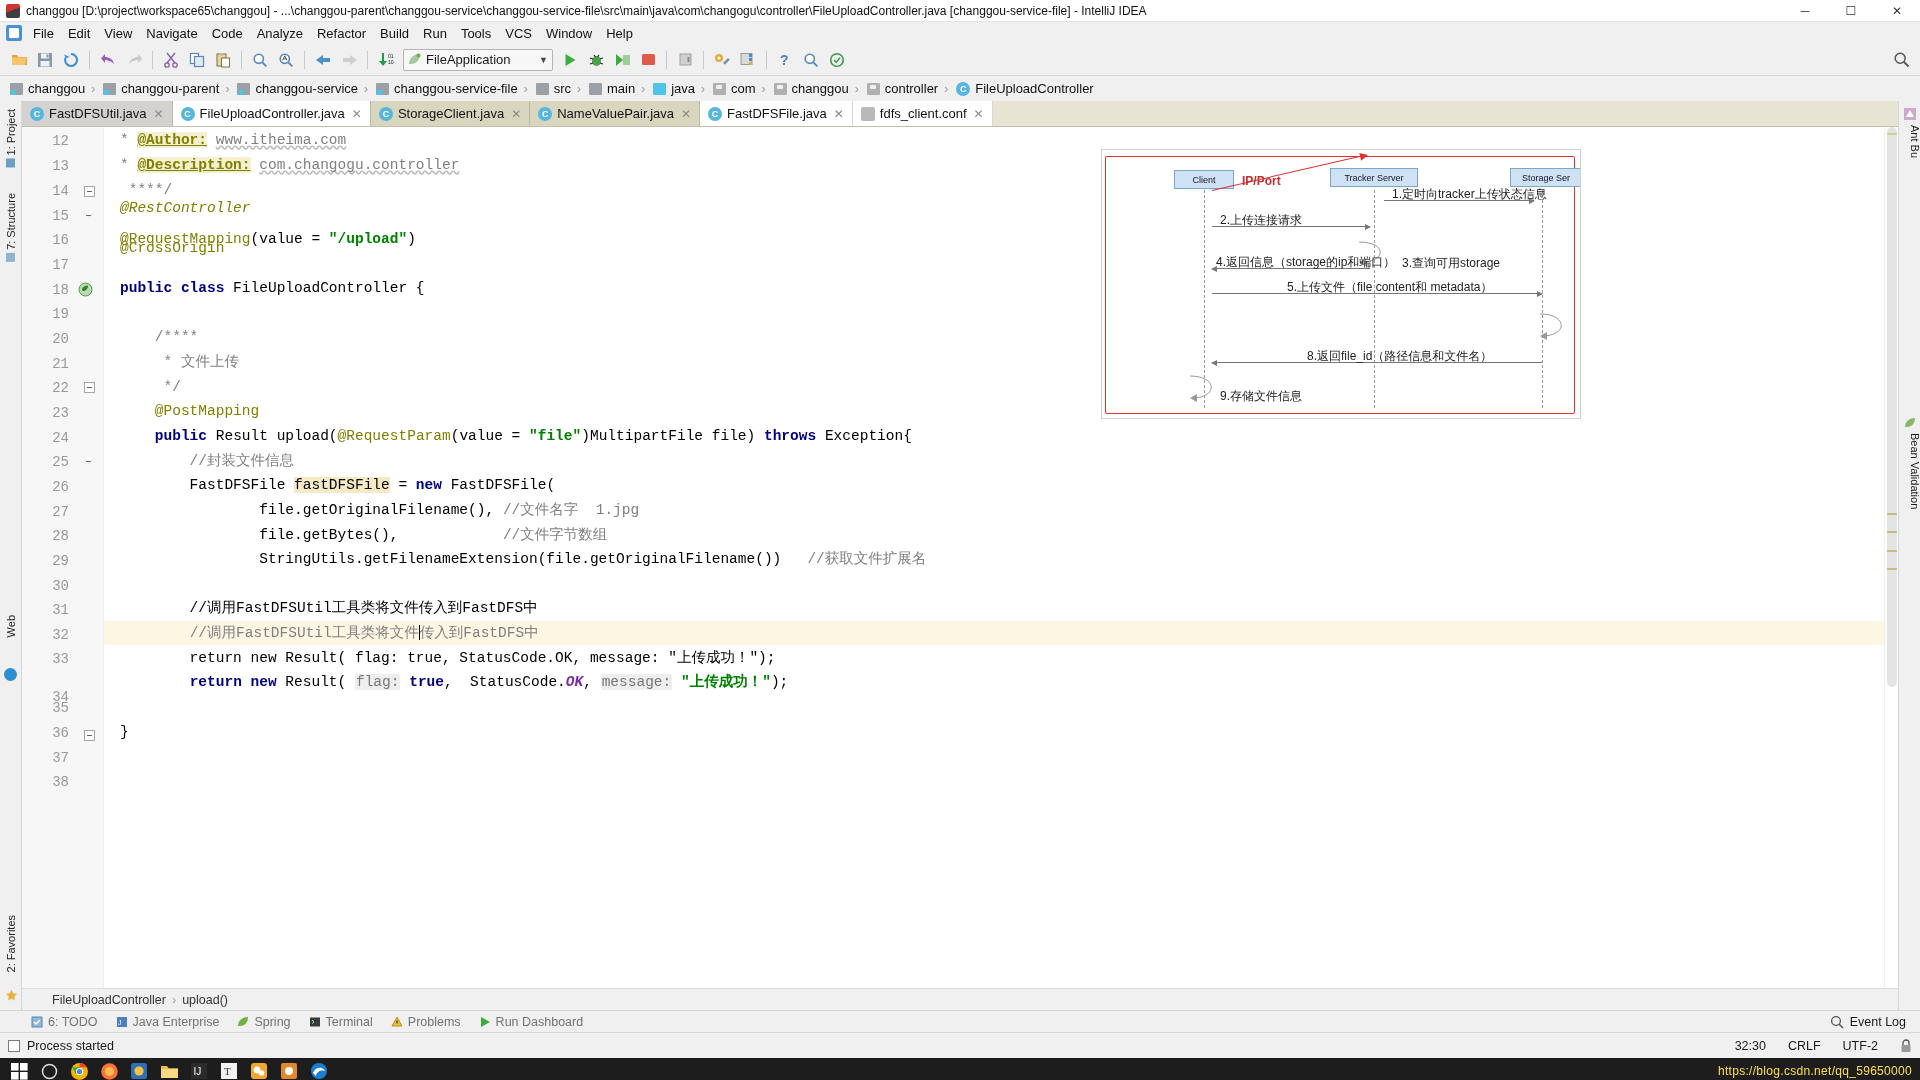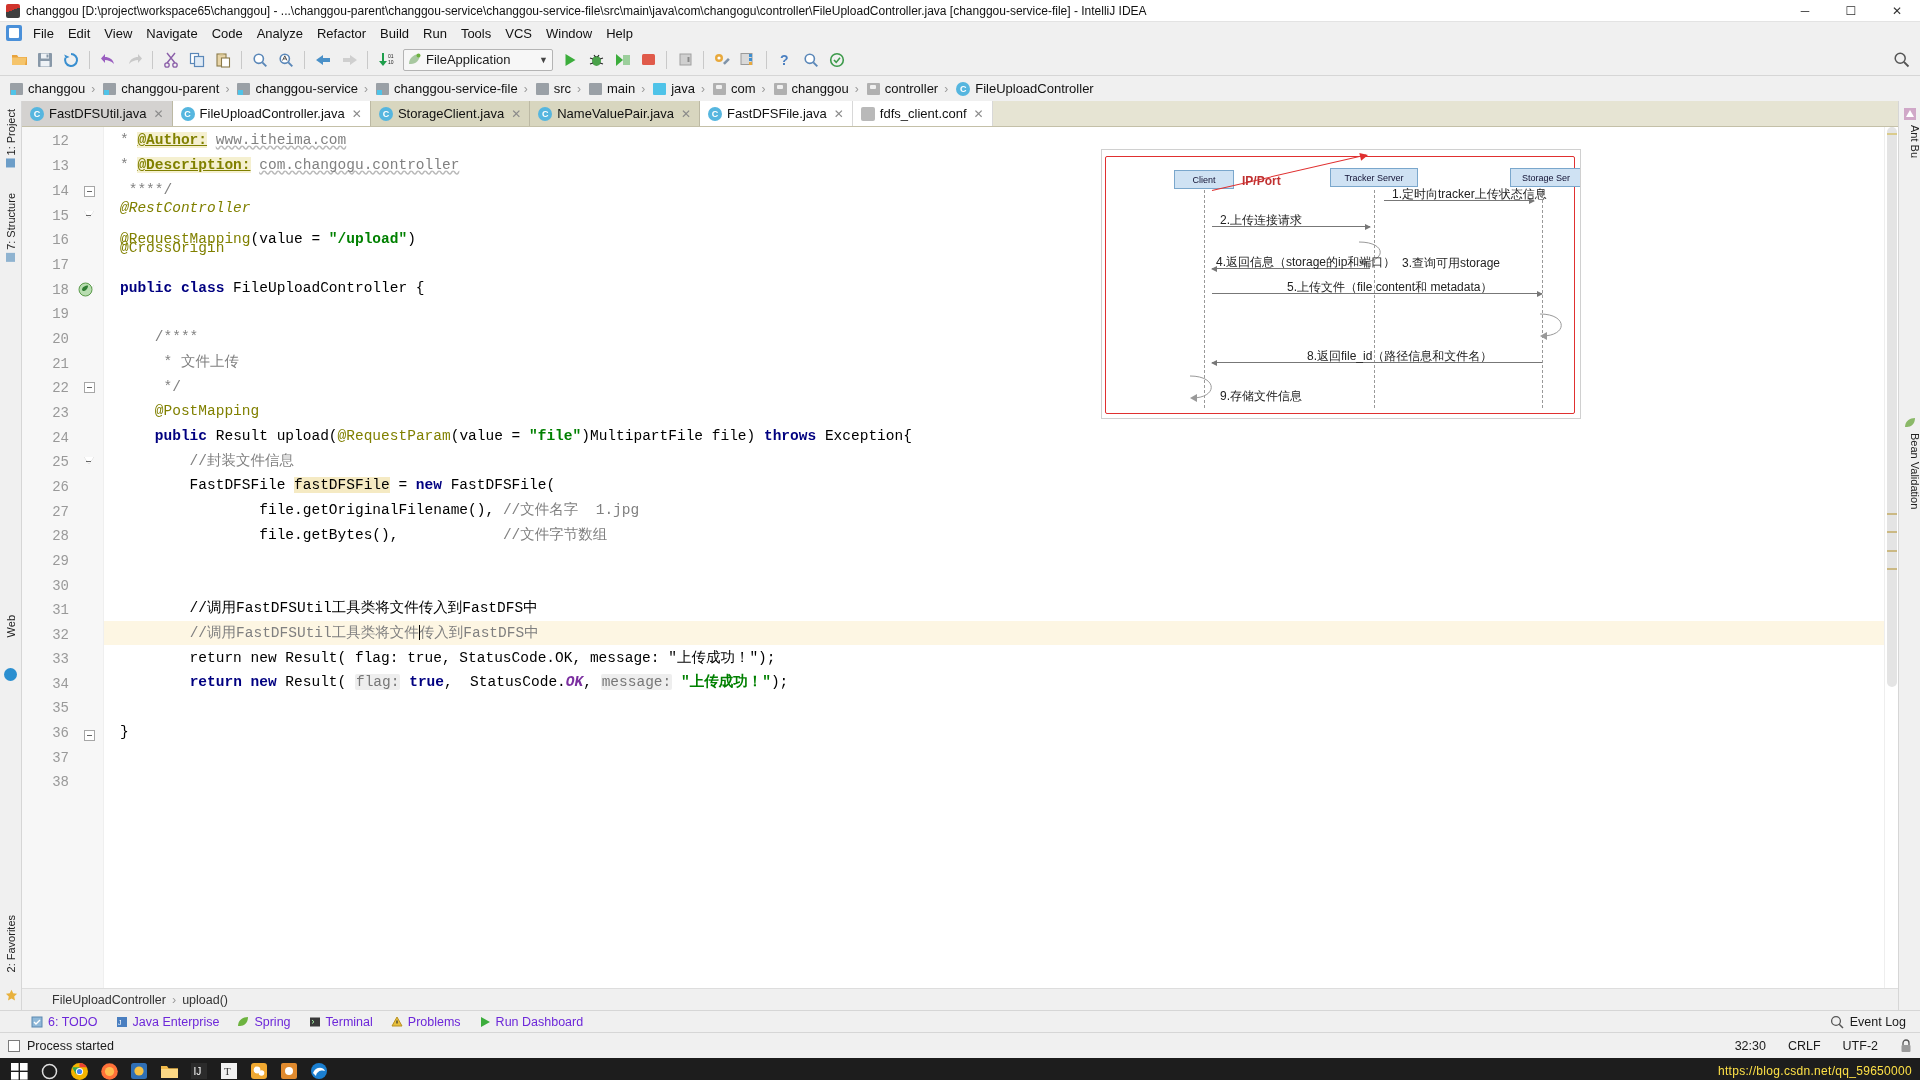--- a/index.html
+++ b/index.html
@@ -156,21 +156,21 @@
   .scrollthumb{position:absolute;right:1px;width:10px;background:#cdcdcd;border-radius:5px;}
 
   
   .editfooter{height:22px;background:#f0f0f0;display:flex;align-items:center;
     padding-left:30px;font-size:12.5px;color:#333;border-top:1px solid #ddd;flex:none;}
   .editfooter .sepc{margin:0 6px;color:#999;}
 
   
   .toolwinbar{height:22px;background:#f0f0f0;display:flex;align-items:center;
     padding-left:22px;border-top:1px solid #d6d6d6;position:relative;}
-  .twitem{display:flex;align-items:center;padding:0 9px;font-size:12.5px;color:#6d28d9;height:22px;white-space:nowrap;}
+  .twitem{display:flex;align-items:center;padding:0 9px;font-size:12.5px;color:#737373;height:22px;white-space:nowrap;}
   .twitem .tw-ico{width:12px;height:12px;margin-right:5px;flex:none;}
   .eventlog{position:absolute;right:14px;display:flex;align-items:center;font-size:12.5px;color:#1a1a1a;}
 
   
   .statusbar{height:26px;background:#f0f0f0;display:flex;align-items:center;
     padding-left:8px;border-top:1px solid #d6d6d6;font-size:12.5px;color:#1a1a1a;position:relative;}
   .sb-right{position:absolute;right:8px;display:flex;align-items:center;gap:22px;}
   .sb-sq{width:12px;height:12px;border:1px solid #7c7c7c;background:#fff;margin-right:7px;flex:none;}
 
   
@@ -518,21 +518,21 @@
         <div class="gut-num" style="top:303px;">24</div>
         <div class="gut-num" style="top:327px;">25</div>
         <div class="gut-num" style="top:352px;">26</div>
         <div class="gut-num" style="top:377px;">27</div>
         <div class="gut-num" style="top:401px;">28</div>
         <div class="gut-num" style="top:426px;">29</div>
         <div class="gut-num" style="top:451px;">30</div>
         <div class="gut-num" style="top:475px;">31</div>
         <div class="gut-num" style="top:500px;">32</div>
         <div class="gut-num" style="top:524px;">33</div>
-        <div class="gut-num" style="top:549px;">34</div>
+        <div class="gut-num" style="top:562px;">34</div>
         <div class="gut-num" style="top:573px;">35</div>
         <div class="gut-num" style="top:598px;">36</div>
         <div class="gut-num" style="top:623px;">37</div>
         <div class="gut-num" style="top:647px;">38</div>
         <div class="gut-num" style="top:672px;"></div>
 
         <div class="fold" style="top:59px;"></div>
         <div class="fold tri" style="top:84px;"></div>
         <div class="fold tri" style="top:158px;"></div>
         <div class="fold" style="top:255px;"></div>
@@ -562,20 +562,21 @@
         <div class="cline" style="top:177px;left:16px;"></div>
         <div class="cline cmt" style="top:201px;left:16px;">    /****</div>
         <div class="cline cmt" style="top:226px;left:16px;">     * 文件上传</div>
         <div class="cline cmt" style="top:251px;left:16px;">     */</div>
         <div class="cline ann" style="top:275px;left:16px;">    @PostMapping</div>
         <div class="cline" style="top:300px;left:16px;">    <span class="kw">public</span> Result upload(<span class="ann">@RequestParam</span>(value = <span class="str">"file"</span>)MultipartFile file) <span class="kw">throws</span> Exception{</div>
         <div class="cline cmt" style="top:325px;left:16px;">        //封装文件信息</div>
         <div class="cline" style="top:349px;left:16px;">        FastDFSFile <span class="ident-hl">fastDFSFile</span> = <span class="kw">new</span> FastDFSFile(</div>
         <div class="cline" style="top:374px;left:16px;">                file.getOriginalFilename(), <span class="cmt">//文件名字  1.jpg</span></div>
         <div class="cline" style="top:399px;left:16px;">                file.getBytes(),            <span class="cmt">//文件字节数组</span></div>
+        <div class="cline" style="top:423px;left:16px;">                StringUtils.getFilenameExtension(file.getOriginalFilename())   <span class="cmt">//获取文件扩展名</span></div>
         <div class="cline" style="top:448px;left:16px;"></div>
         <div class="cline" style="top:472px;left:16px;">        //调用FastDFSUtil工具类将文件传入到FastDFS中</div>
         <div class="cline" style="top:497px;left:16px;">        <span class="cmt">//调用FastDFSUtil工具类将文件</span><span class="caret"></span><span class="cmt">传入到FastDFS中</span></div>
         <div class="cline" style="top:522px;left:16px;">        return new Result( flag: true, StatusCode.OK, message: "上传成功！");</div>
         <div class="cline" style="top:546px;left:16px;">        <span class="kw">return new</span> Result( <span class="hint">flag:</span> <span class="kw">true</span>,  StatusCode.<span class="staticf">OK</span>, <span class="hint">message:</span> <span class="str">"上传成功！"</span>);</div>
         <div class="cline" style="top:571px;left:16px;"></div>
         <div class="cline" style="top:596px;left:16px;">}</div>
         <div class="cline" style="top:620px;left:16px;"></div>
         <div class="cline" style="top:645px;left:16px;"></div>
 

